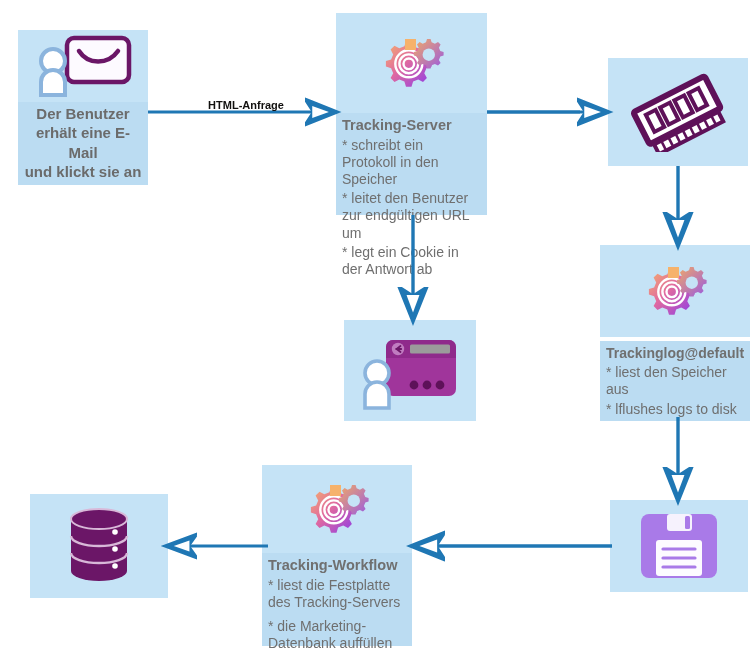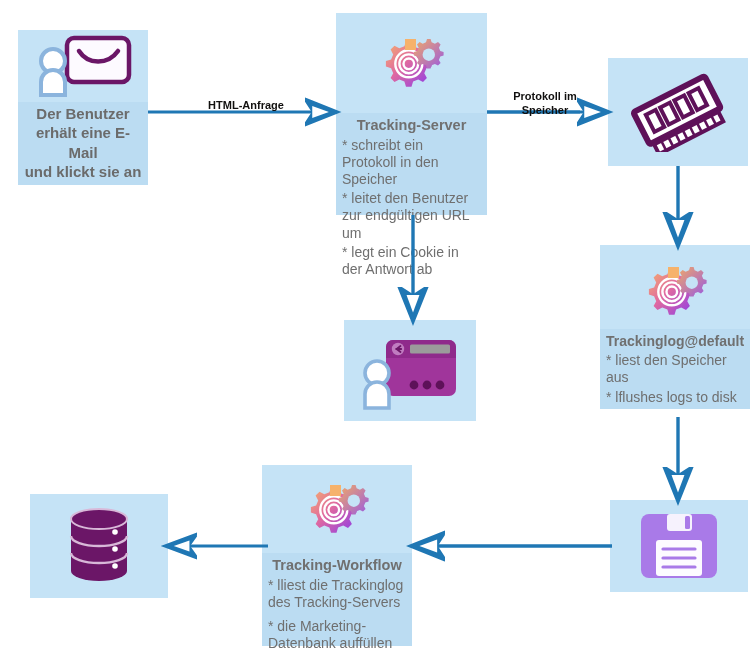--- a/index.html
+++ b/index.html
@@ -24,21 +24,21 @@
     padding:4px 6px 6px 6px;
     box-sizing:border-box;
   }
   .plain-box{
     position:absolute;
     background:#c5e3f6;
     display:flex;align-items:center;justify-content:center;
     box-sizing:border-box;
   }
   .node-title{
-    text-align:center;
+    text-align:left;
     font-weight:bold;
     color:#707070;
     font-size:14.5px;
     line-height:1.15;
     margin:0 0 3px 0;
     white-space:nowrap;
   }
   .node-line{
     color:#6f6f6f;
     font-size:14px;
@@ -107,22 +107,20 @@
       <line x1="612" y1="546" x2="414" y2="546" stroke="#1f77b4" stroke-width="3.4" marker-end="url(#ah)"></line>
     </g>
 
     <g>
       <line x1="268" y1="546" x2="168" y2="546" stroke="#1f77b4" stroke-width="3.2" marker-end="url(#ahs)"></line>
     </g>
   </svg>
 
   <div class="edge-label" style="left:186px;top:99px;width:120px;">HTML-Anfrage</div>
 
-  <div class="edge-label" style="left:492px;top:90px;width:106px;">Protokoll im
-Speicher</div>
 
 
   <div class="node" style="left:18px;top:30px;width:130px;height:155px;padding-left:29px;">
     <div class="icon-area" style="height:72px;">
       <svg width="104" height="62" viewBox="0 0 104 62">
         <rect x="36" y="3" width="62" height="44" rx="7" ry="7" fill="#fdfaff" stroke="#6b1667" stroke-width="4.5"></rect>
         <path d="M48 16 C57 30, 77 30, 87 16" fill="none" stroke="#6b1667" stroke-width="4.5" stroke-linecap="round"></path>
         <circle cx="22" cy="26" r="12" fill="#ffffff" stroke="#8bb4dd" stroke-width="4"></circle>
         <path d="M10 60 L10 47 a12 12 0 0 1 24 0 L34 60 Z" fill="#ffffff" stroke="#8bb4dd" stroke-width="4"></path>
       </svg>
@@ -193,21 +191,21 @@
       <svg class="gearwrap" viewBox="0 0 64 60">
         <path fill="url(#gg1)" d="M26 8 l5.5 0 1.6 5.2 5.1 2.1 4.8-2.6 3.9 3.9 -2.6 4.8 2.1 5.1 5.2 1.6 0 5.5 -5.2 1.6 -2.1 5.1 2.6 4.8 -3.9 3.9 -4.8-2.6 -5.1 2.1 -1.6 5.2 -5.5 0 -1.6-5.2 -5.1-2.1 -4.8 2.6 -3.9-3.9 2.6-4.8 -2.1-5.1 -5.2-1.6 0-5.5 5.2-1.6 2.1-5.1 -2.6-4.8 3.9-3.9 4.8 2.6 5.1-2.1 Z"></path>
         <circle cx="28.8" cy="30.8" r="13.5" fill="none" stroke="#ffffff" stroke-width="2.4"></circle>
         <circle cx="28.8" cy="30.8" r="9.4" fill="none" stroke="#ffffff" stroke-width="2.4"></circle>
         <circle cx="28.8" cy="30.8" r="5.3" fill="none" stroke="#ffffff" stroke-width="2.4"></circle>
         <rect x="25" y="6" width="11" height="11" fill="#f6b26b"></rect>
         <path fill="url(#gg2)" d="M47 6 l3.6 0 1 3.3 3.3 1.4 3.1-1.7 2.6 2.6 -1.7 3.1 1.4 3.3 3.3 1 0 3.6 -3.3 1 -1.4 3.3 1.7 3.1 -2.6 2.6 -3.1-1.7 -3.3 1.4 -1 3.3 -3.6 0 -1-3.3 -3.3-1.4 -3.1 1.7 -2.6-2.6 1.7-3.1 -1.4-3.3 -3.3-1 0-3.6 3.3-1 1.4-3.3 -1.7-3.1 2.6-2.6 3.1 1.7 3.3-1.4 Z"></path>
         <circle cx="48.8" cy="21.7" r="6.2" fill="#c5e3f6"></circle>
       </svg>
     </div>
-    <div class="body-area" style="top:84px;height:80px;">
+    <div class="body-area" style="top:96px;height:80px;">
       <div class="node-title" style="font-size:14px;">Trackinglog@default</div>
       <div class="node-line">* liest den Speicher aus</div>
       <div class="node-line">* lflushes logs to disk</div>
     </div>
   </div>
 
   <div class="plain-box" style="left:344px;top:320px;width:132px;height:101px;">
     <svg width="104" height="78" viewBox="0 0 104 78">
       <rect x="28" y="8" width="70" height="56" rx="7" fill="#a0359b"></rect>
       <rect x="28" y="8" width="70" height="17" rx="7" fill="#8f2a8b"></rect>
@@ -245,21 +243,21 @@
         <circle cx="28.8" cy="30.8" r="13.5" fill="none" stroke="#ffffff" stroke-width="2.4"></circle>
         <circle cx="28.8" cy="30.8" r="9.4" fill="none" stroke="#ffffff" stroke-width="2.4"></circle>
         <circle cx="28.8" cy="30.8" r="5.3" fill="none" stroke="#ffffff" stroke-width="2.4"></circle>
         <rect x="25" y="6" width="11" height="11" fill="#f6b26b"></rect>
         <path fill="url(#gg2)" d="M47 6 l3.6 0 1 3.3 3.3 1.4 3.1-1.7 2.6 2.6 -1.7 3.1 1.4 3.3 3.3 1 0 3.6 -3.3 1 -1.4 3.3 1.7 3.1 -2.6 2.6 -3.1-1.7 -3.3 1.4 -1 3.3 -3.6 0 -1-3.3 -3.3-1.4 -3.1 1.7 -2.6-2.6 1.7-3.1 -1.4-3.3 -3.3-1 0-3.6 3.3-1 1.4-3.3 -1.7-3.1 2.6-2.6 3.1 1.7 3.3-1.4 Z"></path>
         <circle cx="48.8" cy="21.7" r="6.2" fill="#c5e3f6"></circle>
       </svg>
     </div>
     <div class="body-area" style="top:88px;height:93px;">
       <div class="node-title">Tracking-Workflow</div>
-      <div class="node-line" style="margin-bottom:7px;">* lliest die Trackinglog des Tracking-Servers</div>
+      <div class="node-line" style="margin-bottom:7px;">* liest die Festplatte des Tracking-Servers</div>
       <div class="node-line">* die Marketing-Datenbank auffüllen</div>
     </div>
   </div>
 
   <div class="plain-box" style="left:30px;top:494px;width:138px;height:104px;">
     <svg width="72" height="78" viewBox="0 0 72 78">
       <path d="M8 12 L8 64 a28 10 0 0 0 56 0 L64 12 Z" fill="#6b1667"></path>
       <ellipse cx="36" cy="12" rx="28" ry="10" fill="#6b1667" stroke="#d8b8d8" stroke-width="2"></ellipse>
       <path d="M8 29 a28 10 0 0 0 56 0" fill="none" stroke="#d8b8d8" stroke-width="2.4"></path>
       <path d="M8 46 a28 10 0 0 0 56 0" fill="none" stroke="#d8b8d8" stroke-width="2.4"></path>

